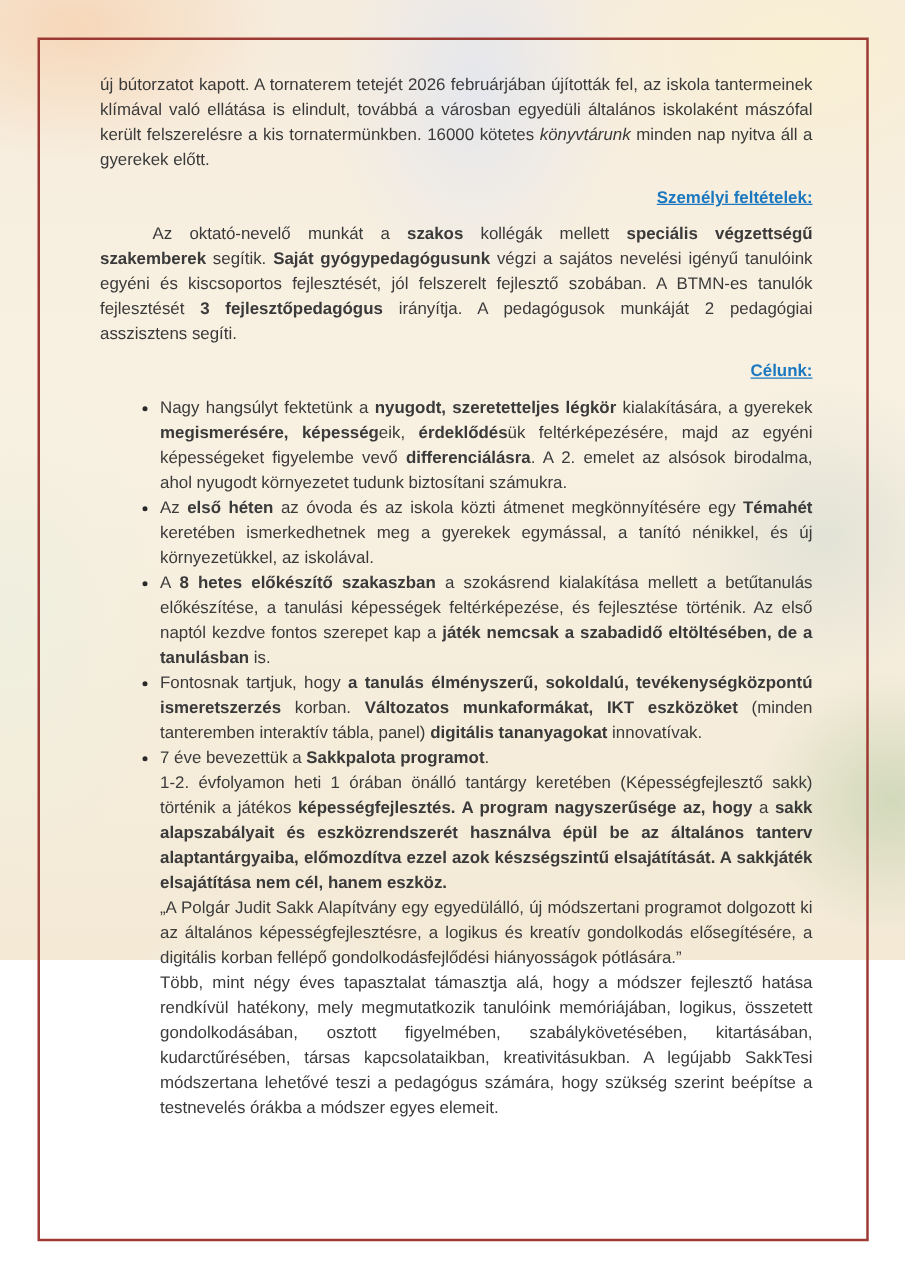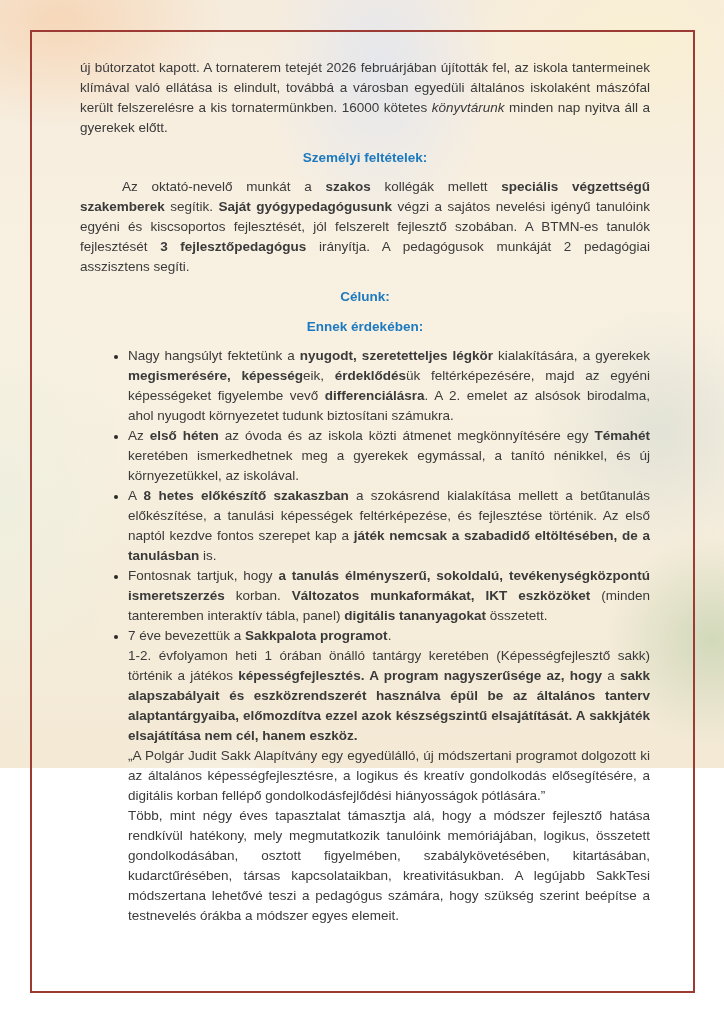--- a/index.html
+++ b/index.html
@@ -29,21 +29,22 @@
   }
   .doc{
     position:absolute;left:80px;top:58px;width:570px;
     font-size:13.5px;line-height:20px;color:var(--body_text,#3a3a3a);
     text-align:justify;
   }
   .doc p{margin:0 0 9px 0;}
   h2{
     font-size:13.5px;line-height:20px;margin:10px 0 9px 0;
     color:var(--heading,#1d79bf);
-    text-align:center;
+    text-decoration:underline;
+    text-align:right;
   }
   .indent-first{text-indent:42px;}
   .goal{margin-left:23px;font-weight:bold;}
   .b{font-weight:bold;}
   .i{font-style:italic;}
   ul.bullets{margin:0;padding:0 0 0 48px;list-style:disc outside;}
   ul.bullets li{margin:0;padding:0;}
   ul.bullets li::marker{font-size:12px;color:#2a2a2a;}
   .cont{margin:0;}
 </style>
@@ -58,34 +59,33 @@
     <p><span>új bútorzatot kapott. A tornaterem tetejét 2026 februárjában újították fel, az iskola tantermeinek klímával való ellátása is elindult, továbbá a városban egyedüli általános iskolaként mászófal került felszerelésre a kis tornatermünkben. 16000 kötetes </span><span class="i">könyvtárunk</span><span> minden nap nyitva áll a gyerekek előtt.</span></p>
 
     <h2>Személyi feltételek:</h2>
 
     <p class="indent-first"><span>Az oktató-nevelő munkát a </span><span class="b">szakos</span><span> kollégák mellett </span><span class="b">speciális végzettségű szakemberek</span><span> segítik. </span><span class="b">Saját gyógypedagógusunk</span><span> végzi a sajátos nevelési igényű tanulóink egyéni és kiscsoportos fejlesztését, jól felszerelt fejlesztő szobában. A BTMN-es tanulók fejlesztését </span><span class="b">3 fejlesztőpedagógus</span><span> irányítja. A pedagógusok munkáját 2 pedagógiai asszisztens segíti.</span></p>
 
 
     <h2>Célunk:</h2>
 
 
-    <h2>Ennek érdekében:</h2>
 
     <ul class="bullets">
       <li>
         <div><span>Nagy hangsúlyt fektetünk a </span><span class="b">nyugodt, szeretetteljes légkör</span><span> kialakítására, a gyerekek </span><span class="b">megismerésére,</span><span> </span><span class="b">képesség</span><span>eik, </span><span class="b">érdeklődés</span><span>ük feltérképezésére, majd az egyéni képességeket figyelembe vevő </span><span class="b">differenciálásra</span><span>. A 2. emelet az alsósok birodalma, ahol nyugodt környezetet tudunk biztosítani számukra.</span></div>
       </li>
       <li>
         <div><span>Az </span><span class="b">első héten</span><span> az óvoda és az iskola közti átmenet megkönnyítésére egy </span><span class="b">Témahét</span><span> keretében ismerkedhetnek meg a gyerekek egymással, a tanító nénikkel, és új környezetükkel, az iskolával.</span></div>
       </li>
       <li>
         <div><span>A </span><span class="b">8 hetes előkészítő szakaszban</span><span> a szokásrend kialakítása mellett a betűtanulás előkészítése, a tanulási képességek feltérképezése, és fejlesztése történik. Az első naptól kezdve fontos szerepet kap a </span><span class="b">játék nemcsak a szabadidő eltöltésében, de a tanulásban</span><span> is.</span></div>
       </li>
       <li>
-        <div><span>Fontosnak tartjuk, hogy </span><span class="b">a tanulás élményszerű, sokoldalú, tevékenységközpontú ismeretszerzés</span><span> korban. </span><span class="b">Változatos munkaformákat, IKT eszközöket</span><span> (minden tanteremben interaktív tábla, panel) </span><span class="b">digitális tananyagokat</span><span> összetett.</span></div>
+        <div><span>Fontosnak tartjuk, hogy </span><span class="b">a tanulás élményszerű, sokoldalú, tevékenységközpontú ismeretszerzés</span><span> korban. </span><span class="b">Változatos munkaformákat, IKT eszközöket</span><span> (minden tanteremben interaktív tábla, panel) </span><span class="b">digitális tananyagokat</span><span> innovatívak.</span></div>
       </li>
       <li>
         <div><span>7 éve bevezettük a </span><span class="b">Sakkpalota programot</span><span>.</span></div>
         <div class="cont"><span>1-2. évfolyamon heti 1 órában önálló tantárgy keretében (Képességfejlesztő sakk) történik a játékos </span><span class="b">képességfejlesztés. A program nagyszerűsége az, hogy</span><span> a </span><span class="b">sakk alapszabályait és eszközrendszerét használva épül be az általános tanterv alaptantárgyaiba, előmozdítva ezzel azok készségszintű elsajátítását. A sakkjáték elsajátítása nem cél, hanem eszköz.</span></div>
         <div class="cont"><span>„A Polgár Judit Sakk Alapítvány egy egyedülálló, új módszertani programot dolgozott ki az általános képességfejlesztésre, a logikus és kreatív gondolkodás elősegítésére, a digitális korban fellépő gondolkodásfejlődési hiányosságok pótlására.”</span></div>
         <div class="cont"><span>Több, mint négy éves tapasztalat támasztja alá, hogy a módszer fejlesztő hatása rendkívül hatékony, mely megmutatkozik tanulóink memóriájában, logikus, összetett gondolkodásában, osztott figyelmében, szabálykövetésében, kitartásában, kudarctűrésében, társas kapcsolataikban, kreativitásukban. A legújabb SakkTesi módszertana lehetővé teszi a pedagógus számára, hogy szükség szerint beépítse a testnevelés órákba a módszer egyes elemeit.</span></div>
       </li>
     </ul>
 
   </div>

